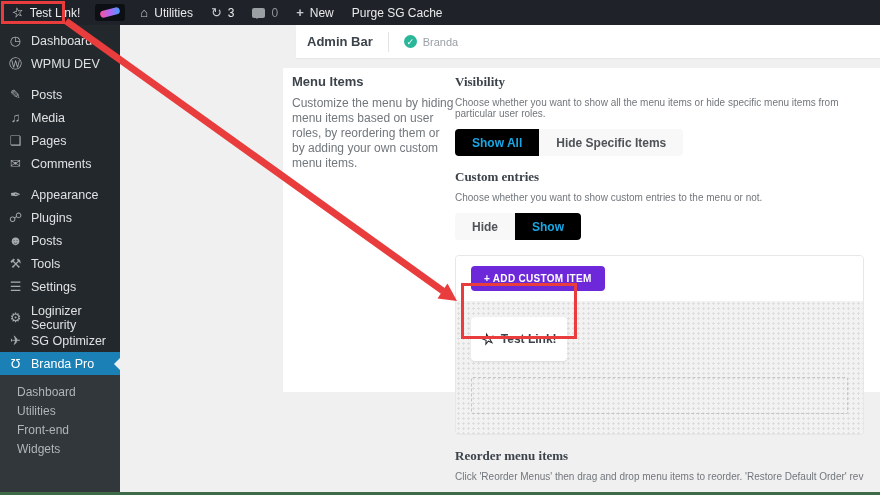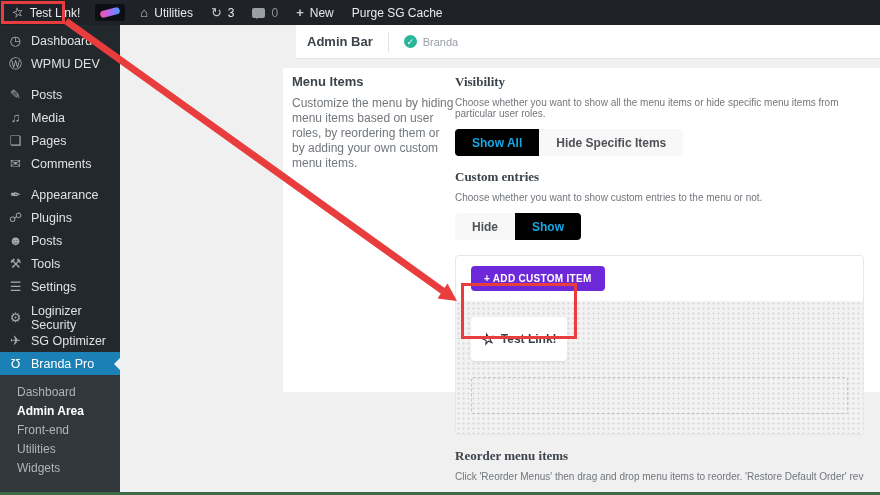--- a/index.html
+++ b/index.html
@@ -166,23 +166,22 @@
   <div class="menu-item">
     <span class="mi-icon">✈</span>
     <span>SG Optimizer</span>
     </div>
   <div class="menu-item active">
     <span class="mi-icon">Ʊ</span>
     <span>Branda Pro</span>
     </div>
   <div class="submenu">
     <div class="sub-item">Dashboard</div>
-    <div class="sub-item current">Admin Area</div>
+    <div class="sub-item">Utilities</div>
     <div class="sub-item">Front-end</div>
-    <div class="sub-item">Utilities</div>
     <div class="sub-item">Widgets</div>
   </div>
 </div>
 
 <div class="content-header">
   <span class="ch-title">Admin Bar</span>
   <span class="ch-div"></span>
   <span class="saved">
     <span class="chk">✓</span>
     <span>Branda</span>

